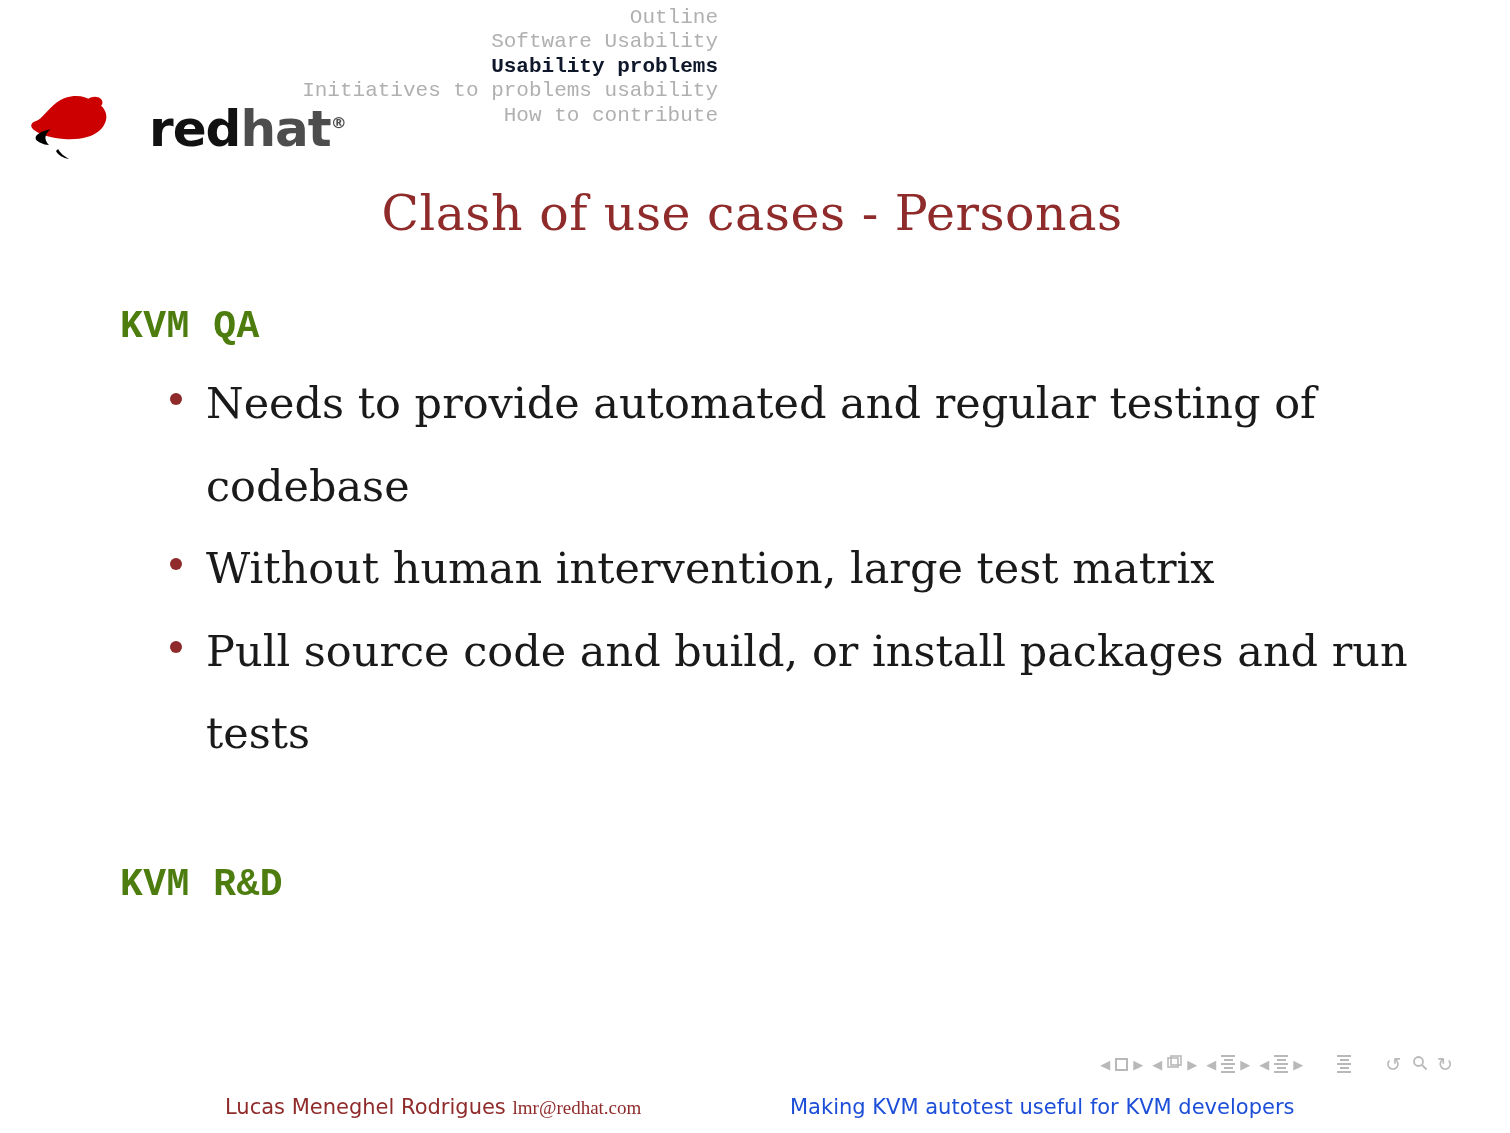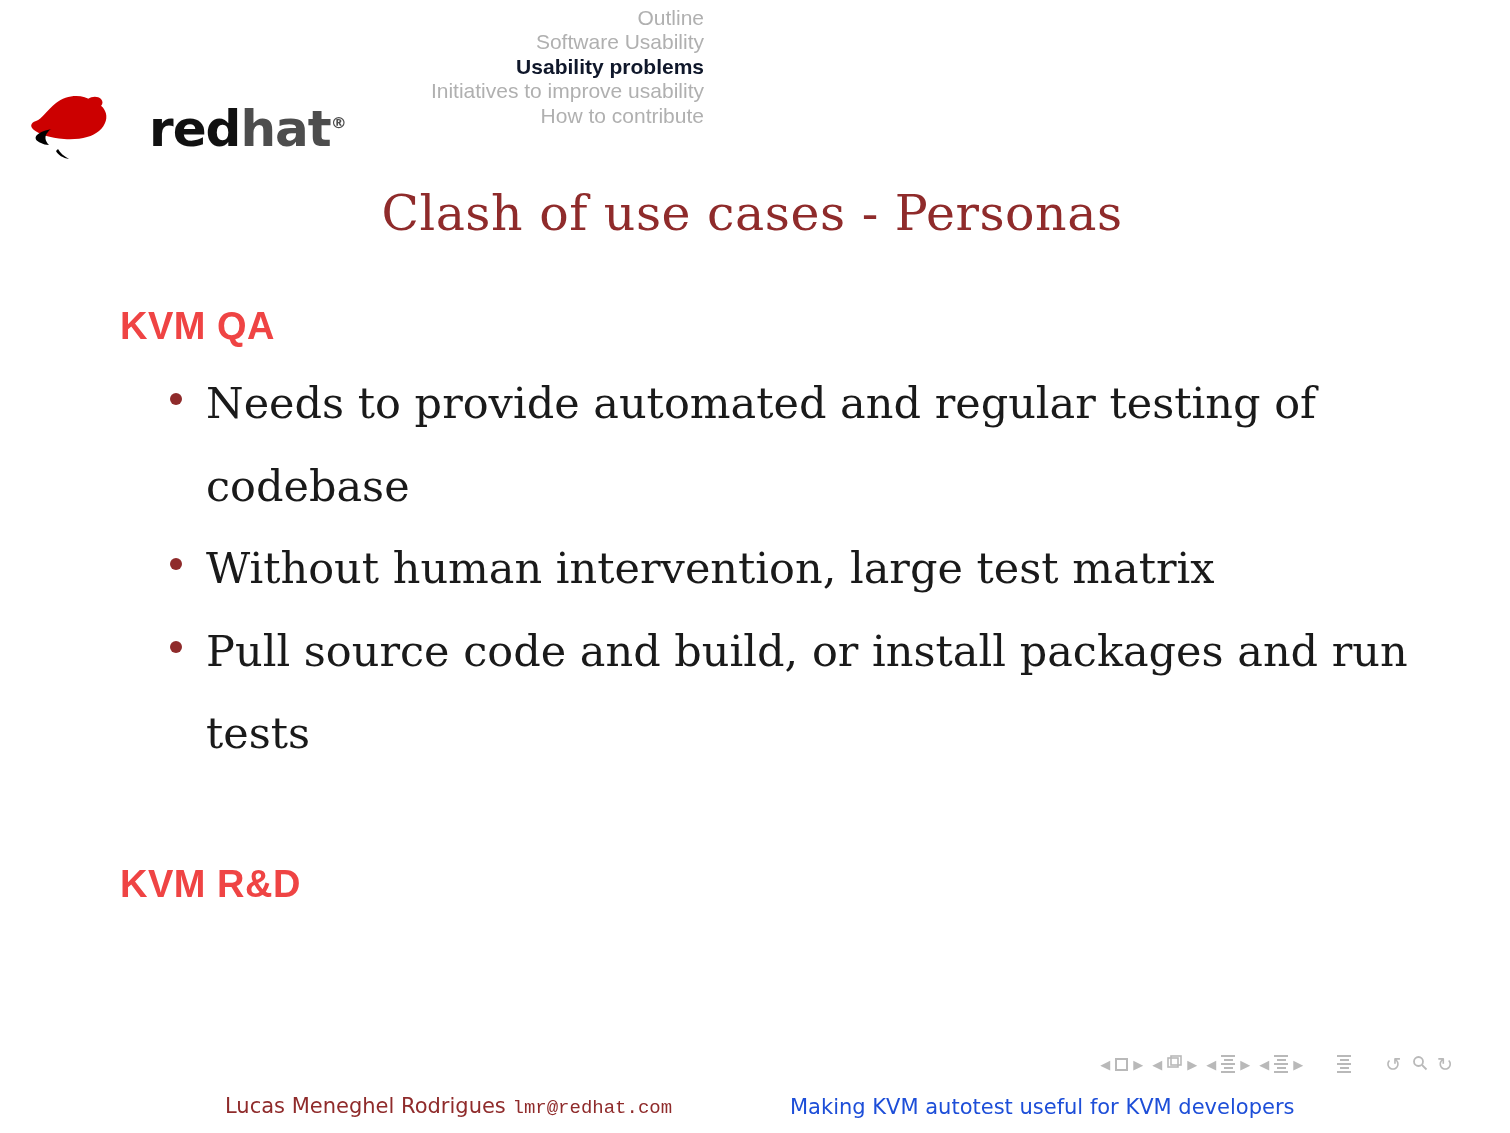--- a/index.html
+++ b/index.html
@@ -54,23 +54,23 @@
     position: absolute;
     top: 6px;
     left: 0;
     width: 722px;
     text-align: right;
     line-height: 1.07;
   }
   .nav-item {
     font-size: 21px;
     color: #b0b0b0;
-    font-family: Liberation Sans, sans-serif;
+    font-family: Liberation Mono, monospace;
     display: block;
-    padding: 1px 18px;
+    padding: 1px 4px;
   }
   .nav-item.active {
     color: #0f172a;
     font-weight: 700;
   }
 
   
   .slide-title {
     position: absolute;
     top: 185px;
@@ -85,24 +85,24 @@
   }
 
   
   .content {
     position: absolute;
     top: 305px;
     left: 120px;
     width: 1320px;
   }
   .section-heading {
-    font-family: Liberation Sans, sans-serif;
+    font-family: Liberation Mono, monospace;
     font-size: 38px;
     font-weight: 700;
-    color: #ef4444;
+    color: #4d7c0f;
     letter-spacing: 0.5px;
     margin-bottom: 14px;
   }
   .section-heading.second {
     margin-top: 88px;
   }
   ul.bullets {
     list-style: none;
     margin: 0;
     padding: 0 0 0 44px;
@@ -136,21 +136,21 @@
   }
   .footer-author {
     position: absolute;
     left: 225px;
     bottom: 14px;
     font-size: 21px;
     color: #8f2b2b;
     font-family: "DejaVu Sans", sans-serif;
   }
   .footer-author .mail {
-    font-family: Liberation Mono, monospace;
+    font-family: Liberation Serif, serif;
     font-size: 19px;
   }
   .footer-talk {
     position: absolute;
     left: 790px;
     bottom: 14px;
     font-size: 21px;
     color: #1d4ed8;
     font-family: "DejaVu Sans", sans-serif;
   }
@@ -207,21 +207,21 @@
         <path d="M26 58c2 4 7 7 13 8 -5 -3 -9 -6 -11 -10z" fill="#000000"></path>
       </svg>
     </div>
     <div class="logo-text"><span>red</span><span class="hat">hat</span><span class="logo-tm">®</span></div>
   </div>
 
   <div class="nav">
     <span class="nav-item">Outline</span>
     <span class="nav-item">Software Usability</span>
     <span class="nav-item active">Usability problems</span>
-    <span class="nav-item">Initiatives to improve usability</span>
+    <span class="nav-item">Initiatives to problems usability</span>
     <span class="nav-item">How to contribute</span>
   </div>
 </div>
 
 <div class="slide-title">Clash of use cases - Personas</div>
 
 <div class="content">
 
   <div class="section-heading">KVM QA</div>
 

